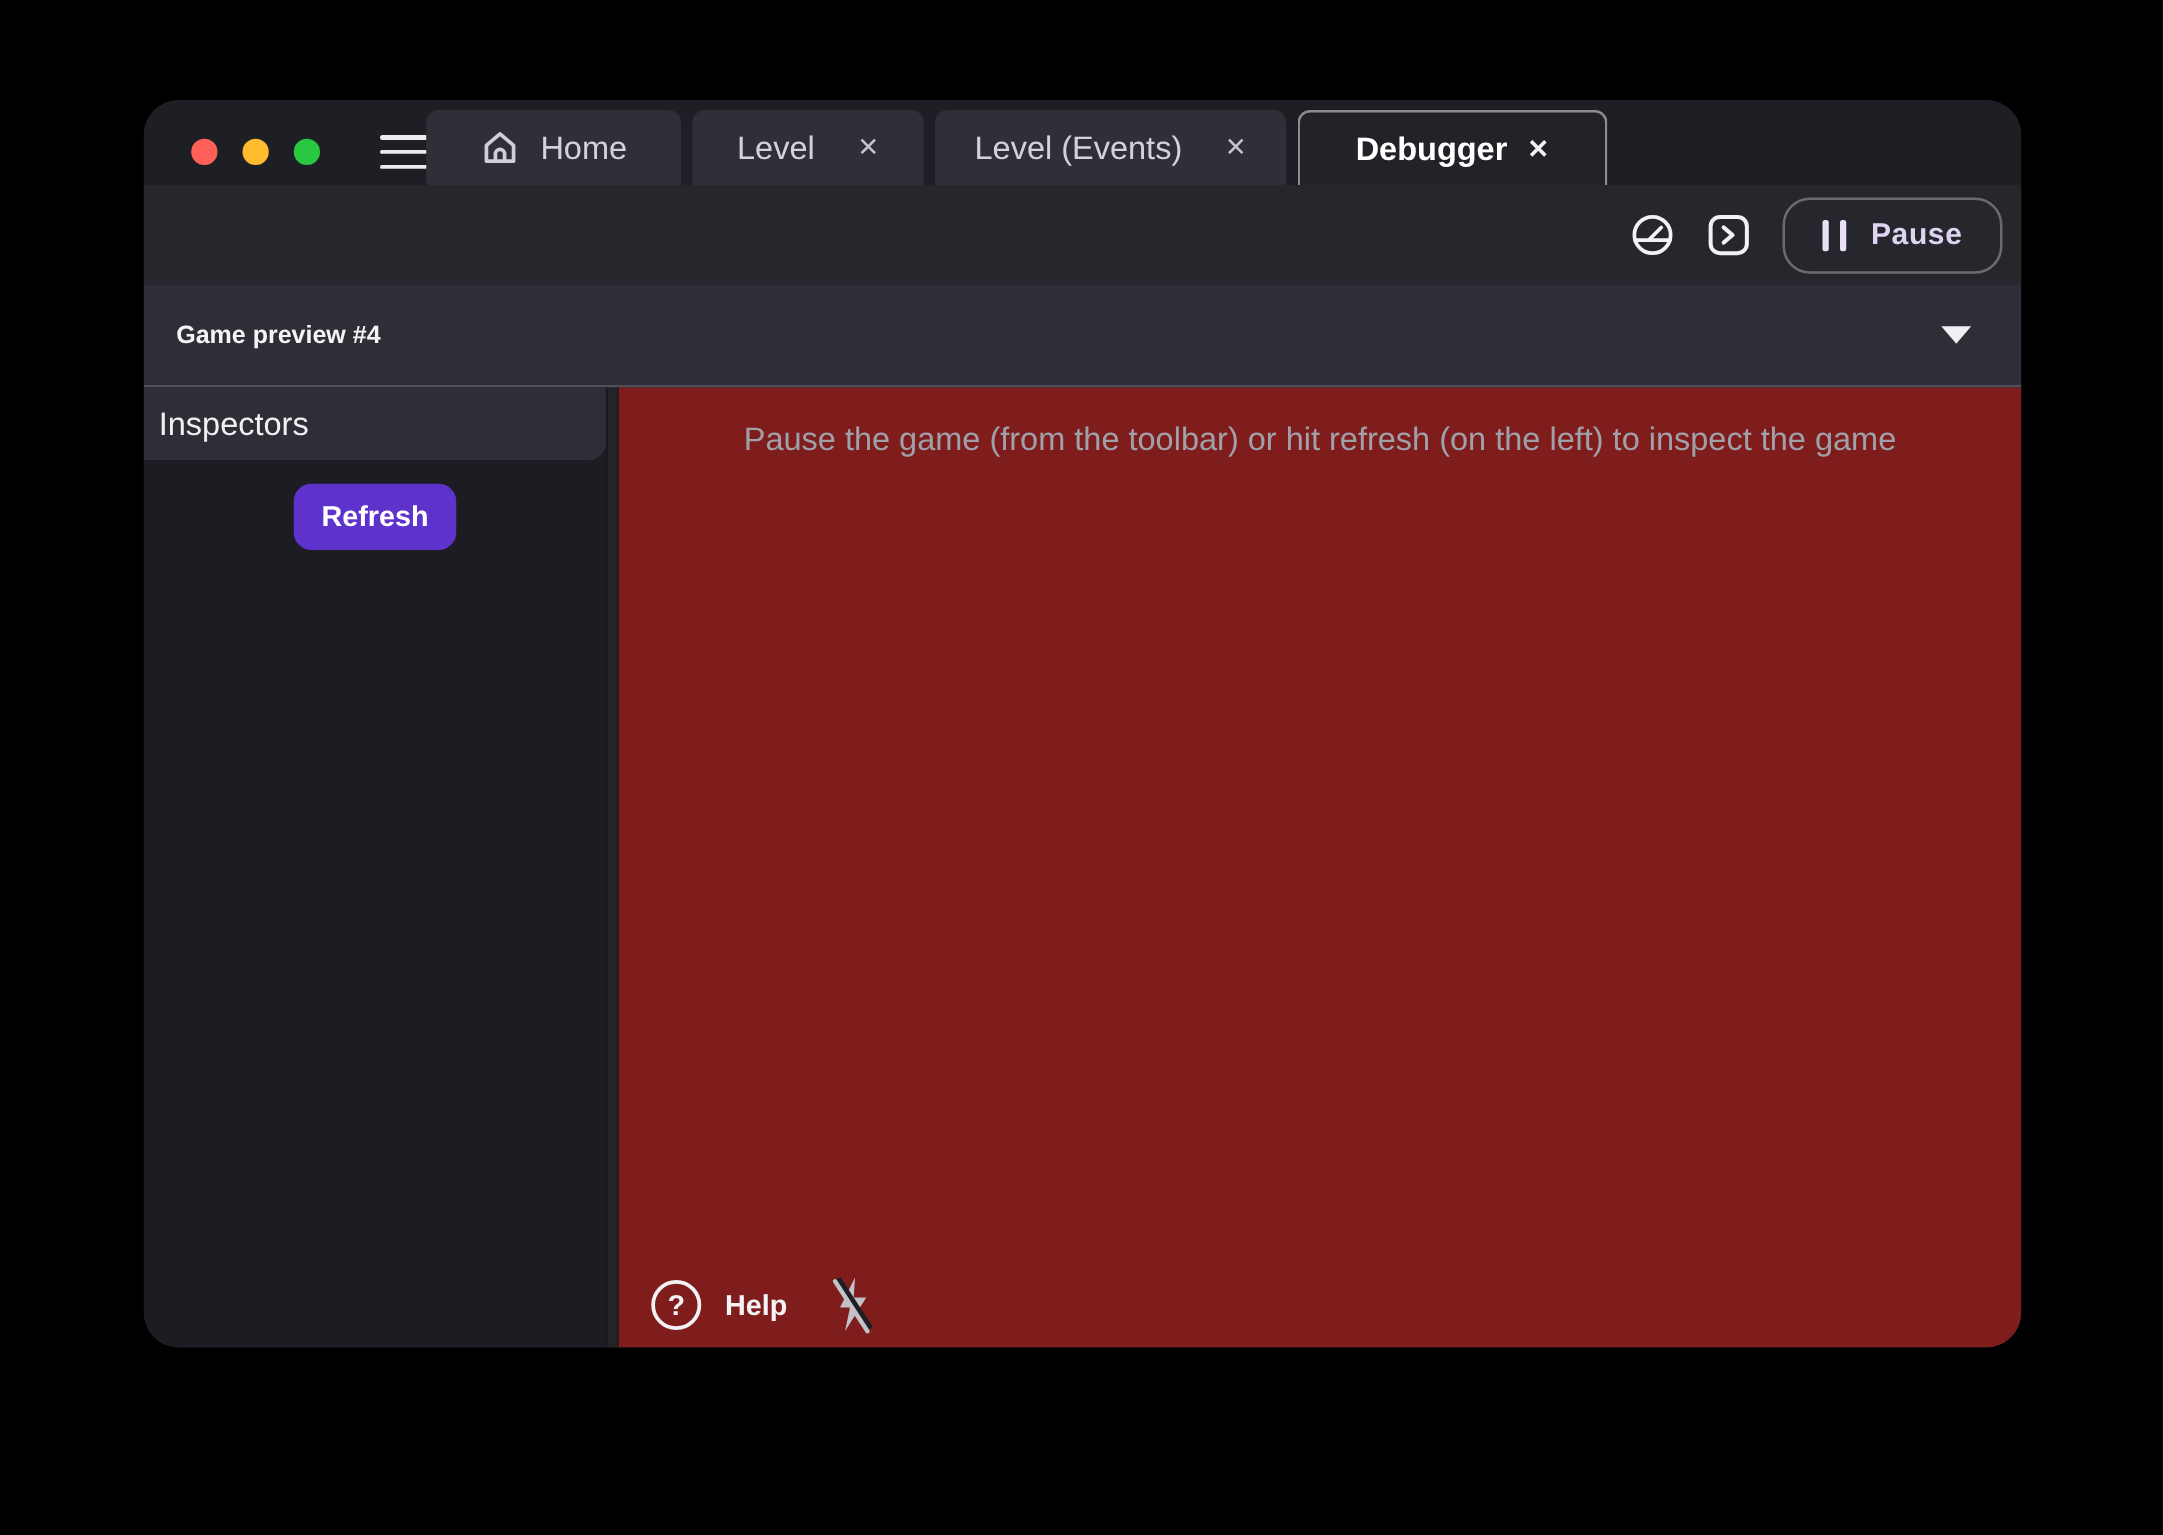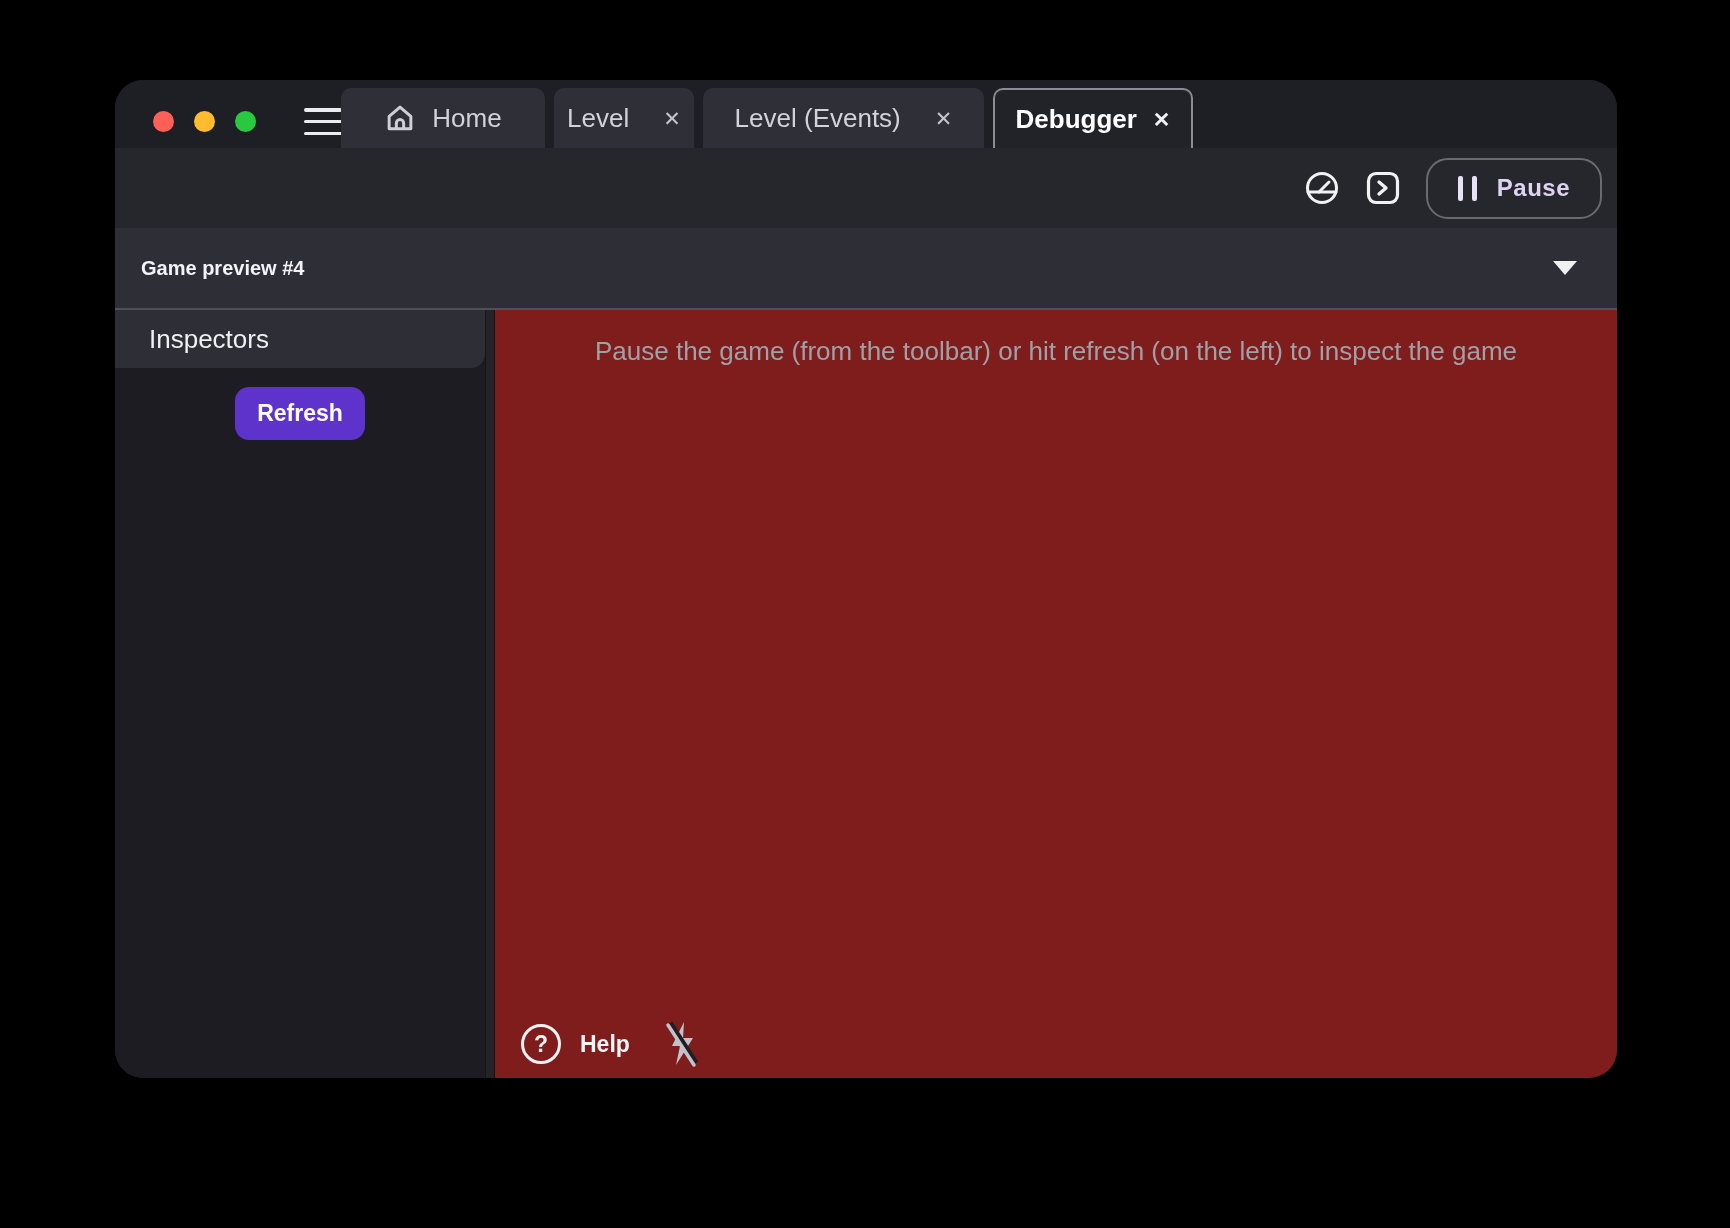--- a/index.html
+++ b/index.html
@@ -52,21 +52,21 @@
     padding:0 26px;box-sizing:border-box;cursor:pointer;}
   .preview-title{font-size:20px;font-weight:600;color:#f4f4f6;}
   .preview-spacer{flex:1;}
   .tri-down{width:0;height:0;border-left:12px solid transparent;border-right:12px solid transparent;
     border-top:14px solid #eef0f2;margin-right:14px;}
   .hdr-divider{height:2px;flex:0 0 2px;background:#50505a;}
   
   .content{flex:1;display:flex;min-height:0;}
   .sidebar{width:370px;flex:0 0 370px;background:#1c1c22;display:flex;flex-direction:column;}
   .inspectors-hdr{height:58px;background:#2e2e36;border-radius:0 0 14px 0;
-    display:flex;align-items:center;padding-left:34px;font-size:26px;color:#eef0f2;}
+    display:flex;align-items:center;padding-left:12px;font-size:26px;color:#eef0f2;}
   .refresh-btn{
     margin:19px auto 0 auto;width:130px;height:53px;border:none;border-radius:14px;
     background:var(--accent,#5e33cb);color:#ffffff;font-size:23px;font-weight:bold;
     font-family:inherit;cursor:pointer;display:flex;align-items:center;justify-content:center;
   }
   .panel-divider{width:8px;flex:0 0 8px;background:#23232a;
     border-left:1px solid #141419;border-right:1px solid #141419;}
   .main{flex:1;background:#7f1d1d;position:relative;}
   .hint{padding-top:26px;text-align:center;font-size:26px;color:#a0a0a8;}
   .bottom-bar{position:absolute;left:26px;bottom:10px;display:flex;align-items:center;}
@@ -97,29 +97,29 @@
     <div class="tabs">
         <div class="tab" style="width: 204px; gap: 16px;">
           <span class="home-ic">
             <svg width="32" height="32" viewBox="0 0 28 28">
               <path d="M4.5 12.5 L14 4.5 L23.5 12.5 V23.5 H4.5 Z" fill="none" stroke="#cfcfd5" stroke-width="2.6" stroke-linejoin="round"></path>
               <path d="M10.8 23.5 V18.5 a3.2 3.2 0 0 1 6.4 0 V23.5" fill="none" stroke="#cfcfd5" stroke-width="2.6"></path>
             </svg>
           </span>
           <span>Home</span>
         </div>
-        <div class="tab" style="width: 140px; margin-top: 24px;">
+        <div class="tab" style="width: 185px; margin-top: 24px;">
           <span>Level</span>
           <span class="tab-close">✕</span>
         </div>
         <div class="tab" style="width: 281px;">
           <span>Level (Events)</span>
           <span class="tab-close">✕</span>
         </div>
-        <div class="tab active" style="width: 200px; gap: 16px;">
+        <div class="tab active" style="width: 248px; gap: 16px;">
           <span>Debugger</span>
           <span class="tab-close">✕</span>
         </div>
       </div>
   </div>
 
   <div class="toolbar">
     <div class="tool-ic">
       <svg width="36" height="36" viewBox="0 0 36 36">
         <circle cx="18" cy="18" r="14.5" fill="none" stroke="#f2f2f4" stroke-width="3"></circle>

